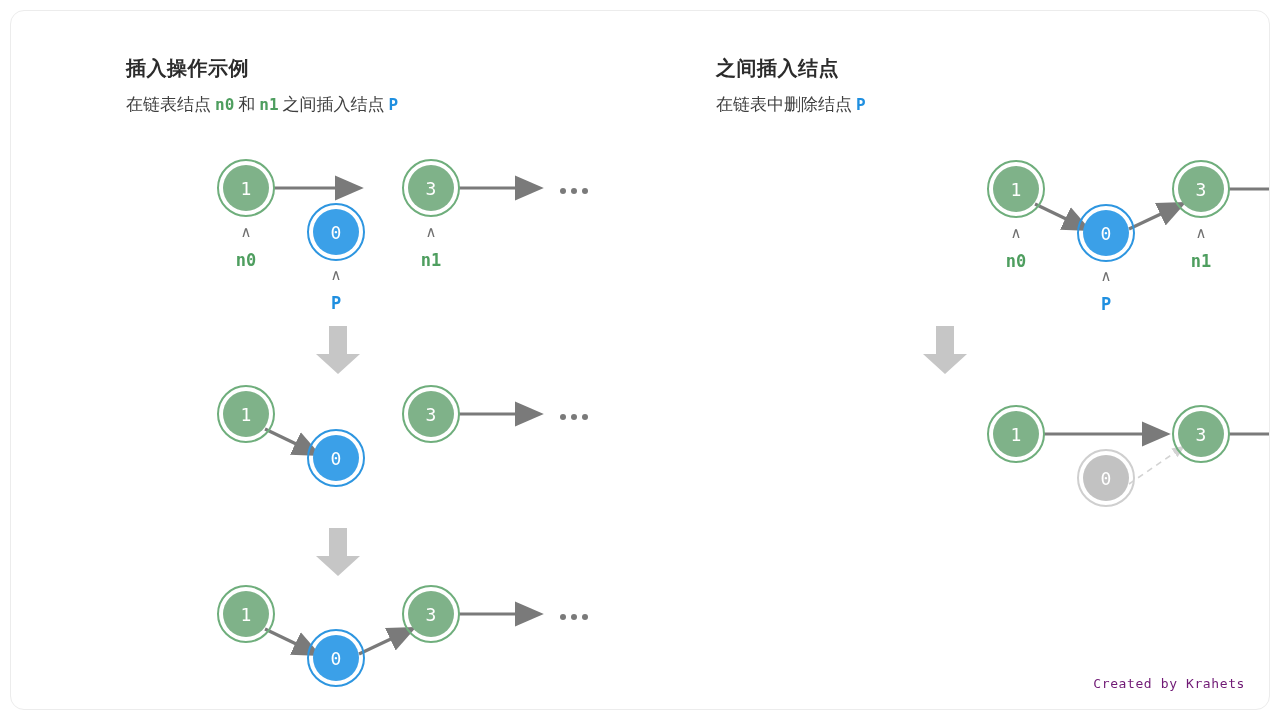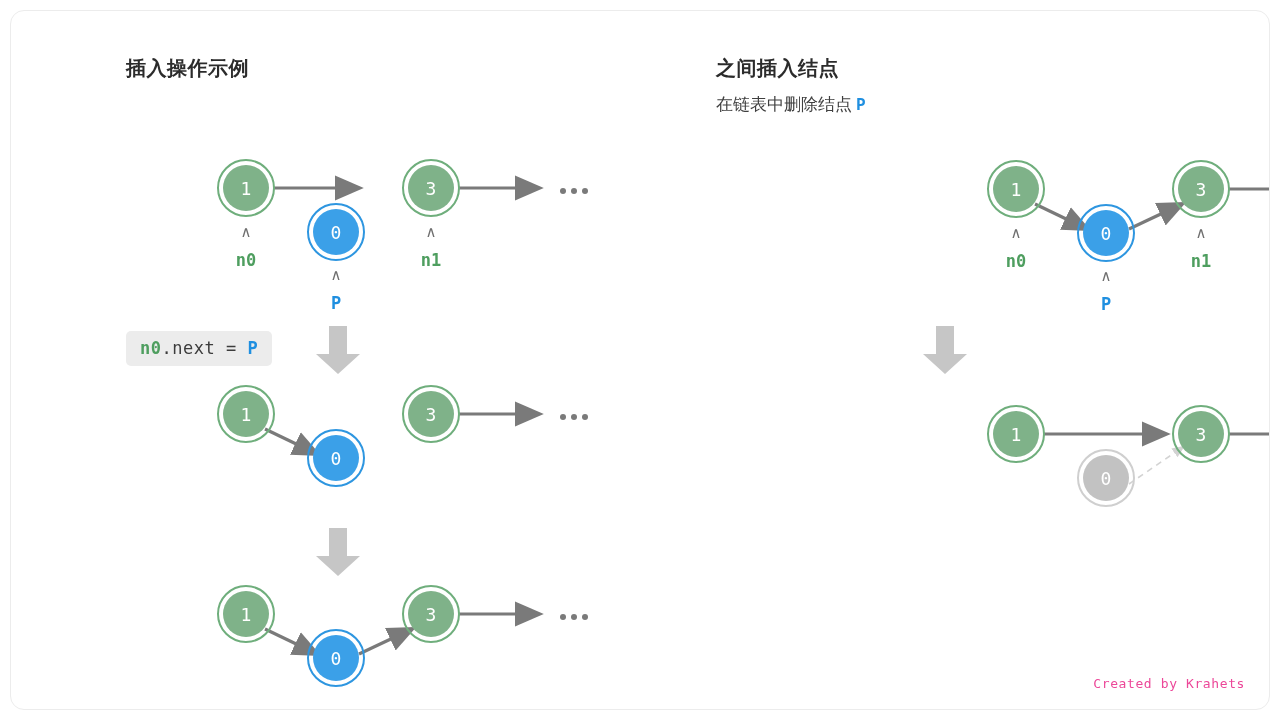--- a/index.html
+++ b/index.html
@@ -56,21 +56,21 @@
     white-space: nowrap;
     letter-spacing: 0.5px;
   }
   .code-box b { font-weight: bold; }
 
   .credit {
     position: absolute;
     right: 24px; bottom: 18px;
     font-family: "DejaVu Sans Mono", "Liberation Mono", monospace;
     font-size: 13px;
-    color: #ec4899;
+    color: #701a75;
     letter-spacing: 0.6px;
     margin-top: 32px;
   }
   svg { position: absolute; overflow: visible; }
   .nlabel {
     font-family: "DejaVu Sans Mono", "Liberation Mono", monospace;
     font-size: 17px; font-weight: bold;
   }
   .nval {
     font-family: "DejaVu Sans Mono", "Liberation Mono", monospace;
@@ -83,20 +83,23 @@
 </style>
 </head>
 <body>
 
 <div id="card">
 
   <div class="panel" id="panel-insert">
 
     <div class="panel-title" style="left:115px; top:44px;">插入操作示例</div>
 
+    <div class="panel-subtitle" style="left:115px; top:82px;">
+      <span>在链表结点</span><span class="mono green">n0</span><span>和</span><span class="mono green">n1</span><span>之间插入结点</span><span class="mono blue">P</span>
+    </div>
 
     <svg style="left:180px; top:135px;" width="420" height="180">
       <defs>
         <marker id="ah-gray" markerWidth="9" markerHeight="9" refX="7.5" refY="4.5" orient="auto">
           <path d="M0,0.6 L9,4.5 L0,8.4 Z" fill="#7A7A7A"></path>
         </marker>
       </defs>
 
       <line x1="83" y1="42" x2="168" y2="42" stroke="#7A7A7A" stroke-width="3.2" marker-end="url(#ah-gray)"></line>
 
@@ -126,23 +129,20 @@
       <text class="caret" x="240" y="91" text-anchor="middle">∧</text>
       <text class="nlabel" x="240" y="120" text-anchor="middle" fill="#4e9e5f">n1</text>
 
       <g fill="#7A7A7A">
         <circle cx="372" cy="45" r="3"></circle>
           <circle cx="383" cy="45" r="3"></circle>
           <circle cx="394" cy="45" r="3"></circle>
       </g>
     </svg>
 
-    <div class="code-box" style="left:115px; top:320px;">
-      <b class="green">n0</b><span>.next = </span><b class="blue">P</b>
-    </div>
     <svg style="left:305px; top:315px;" width="45" height="50">
       <path d="M13,0 H31 V28 H44 L22,48 L0,28 H13 Z" fill="#C6C6C6"></path>
     </svg>
 
     <svg style="left:180px; top:360px;" width="420" height="120">
 
       <line x1="74" y1="58" x2="126" y2="83" stroke="#7A7A7A" stroke-width="3.2" marker-end="url(#ah-gray)"></line>
 
       <line x1="268" y1="43" x2="348" y2="43" stroke="#7A7A7A" stroke-width="3.2" marker-end="url(#ah-gray)"></line>
       <g>

